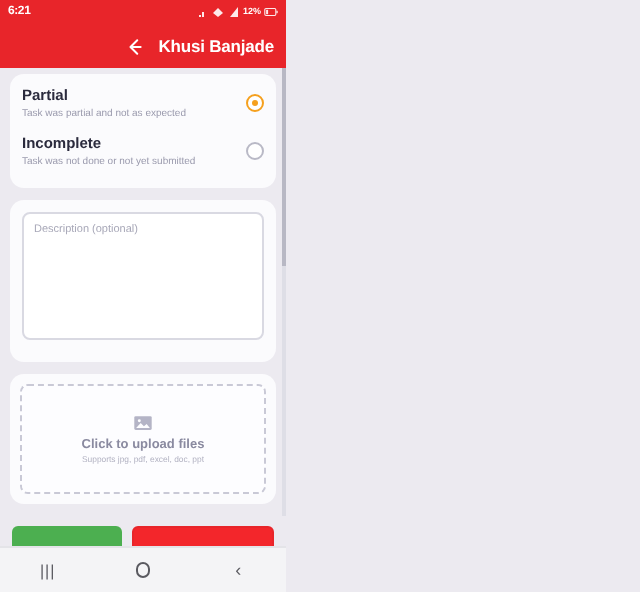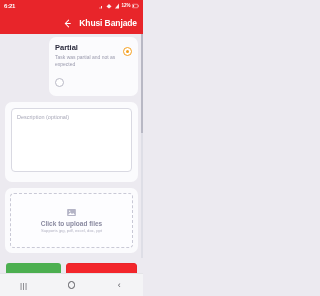--- a/index.html
+++ b/index.html
@@ -73,21 +73,21 @@
     overflow: hidden;
   }
 
   .card {
     background: #fbfbfd;
     border-radius: 7px;
     margin-bottom: 6px;
   }
 
   
-  .opt-card { padding: 4px 6px 5px 6px; margin-left: 44px; }
+  .opt-card { padding: 4px 6px 5px 6px; }
   .option {
     display: flex;
     align-items: flex-start;
     padding: 3px 0 4px 0;
   }
   .opt-text { flex: 1; min-width: 0; padding-right: 4px; }
   .opt-title {
     font-size: 7.5px;
     font-weight: bold;
     color: #2b2b3d;
@@ -281,20 +281,24 @@
 
     <div class="option">
       <div class="opt-text">
         <div class="opt-title">Partial</div>
         <div class="opt-sub">Task was partial and not as expected</div>
       </div>
       <div class="radio on"></div>
     </div>
 
     <div class="option">
+      <div class="opt-text">
+        <div class="opt-title">Incomplete</div>
+        <div class="opt-sub">Task was not done or not yet submitted</div>
+      </div>
       <div class="radio off"></div>
     </div>
 
   </div>
 
   <div class="card desc-card">
     <textarea class="desc-box" placeholder="Description (optional)" style=""></textarea>
   </div>
 
   <div class="card upload-card">

